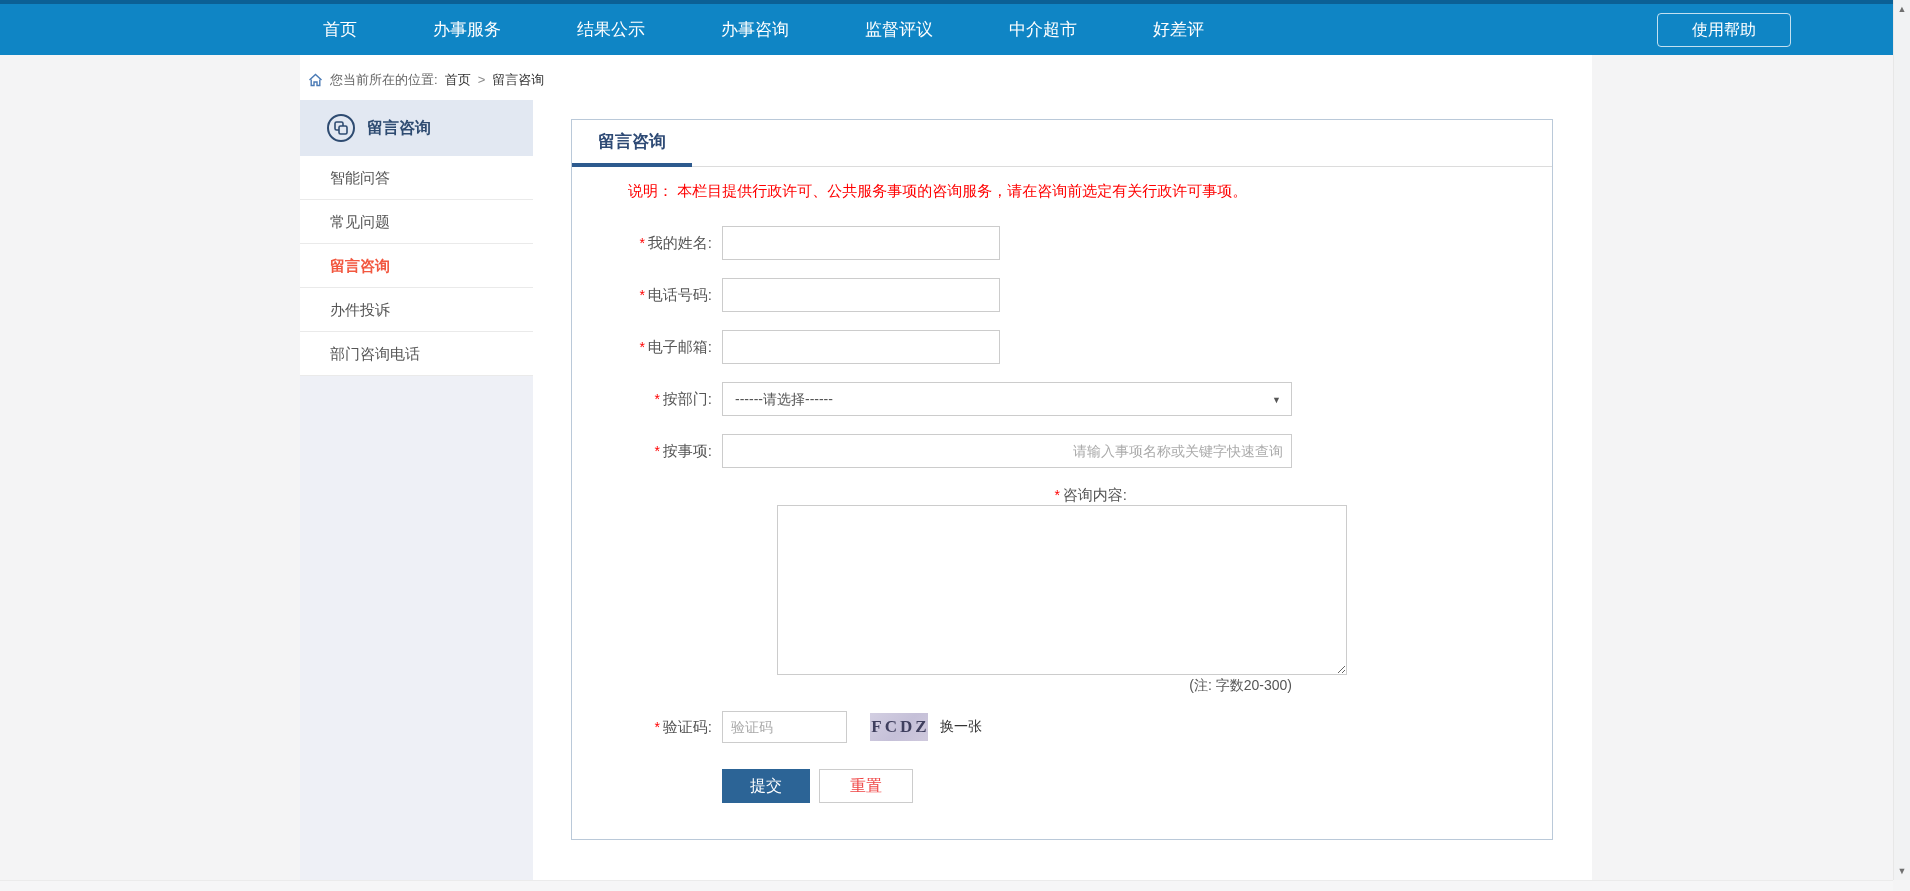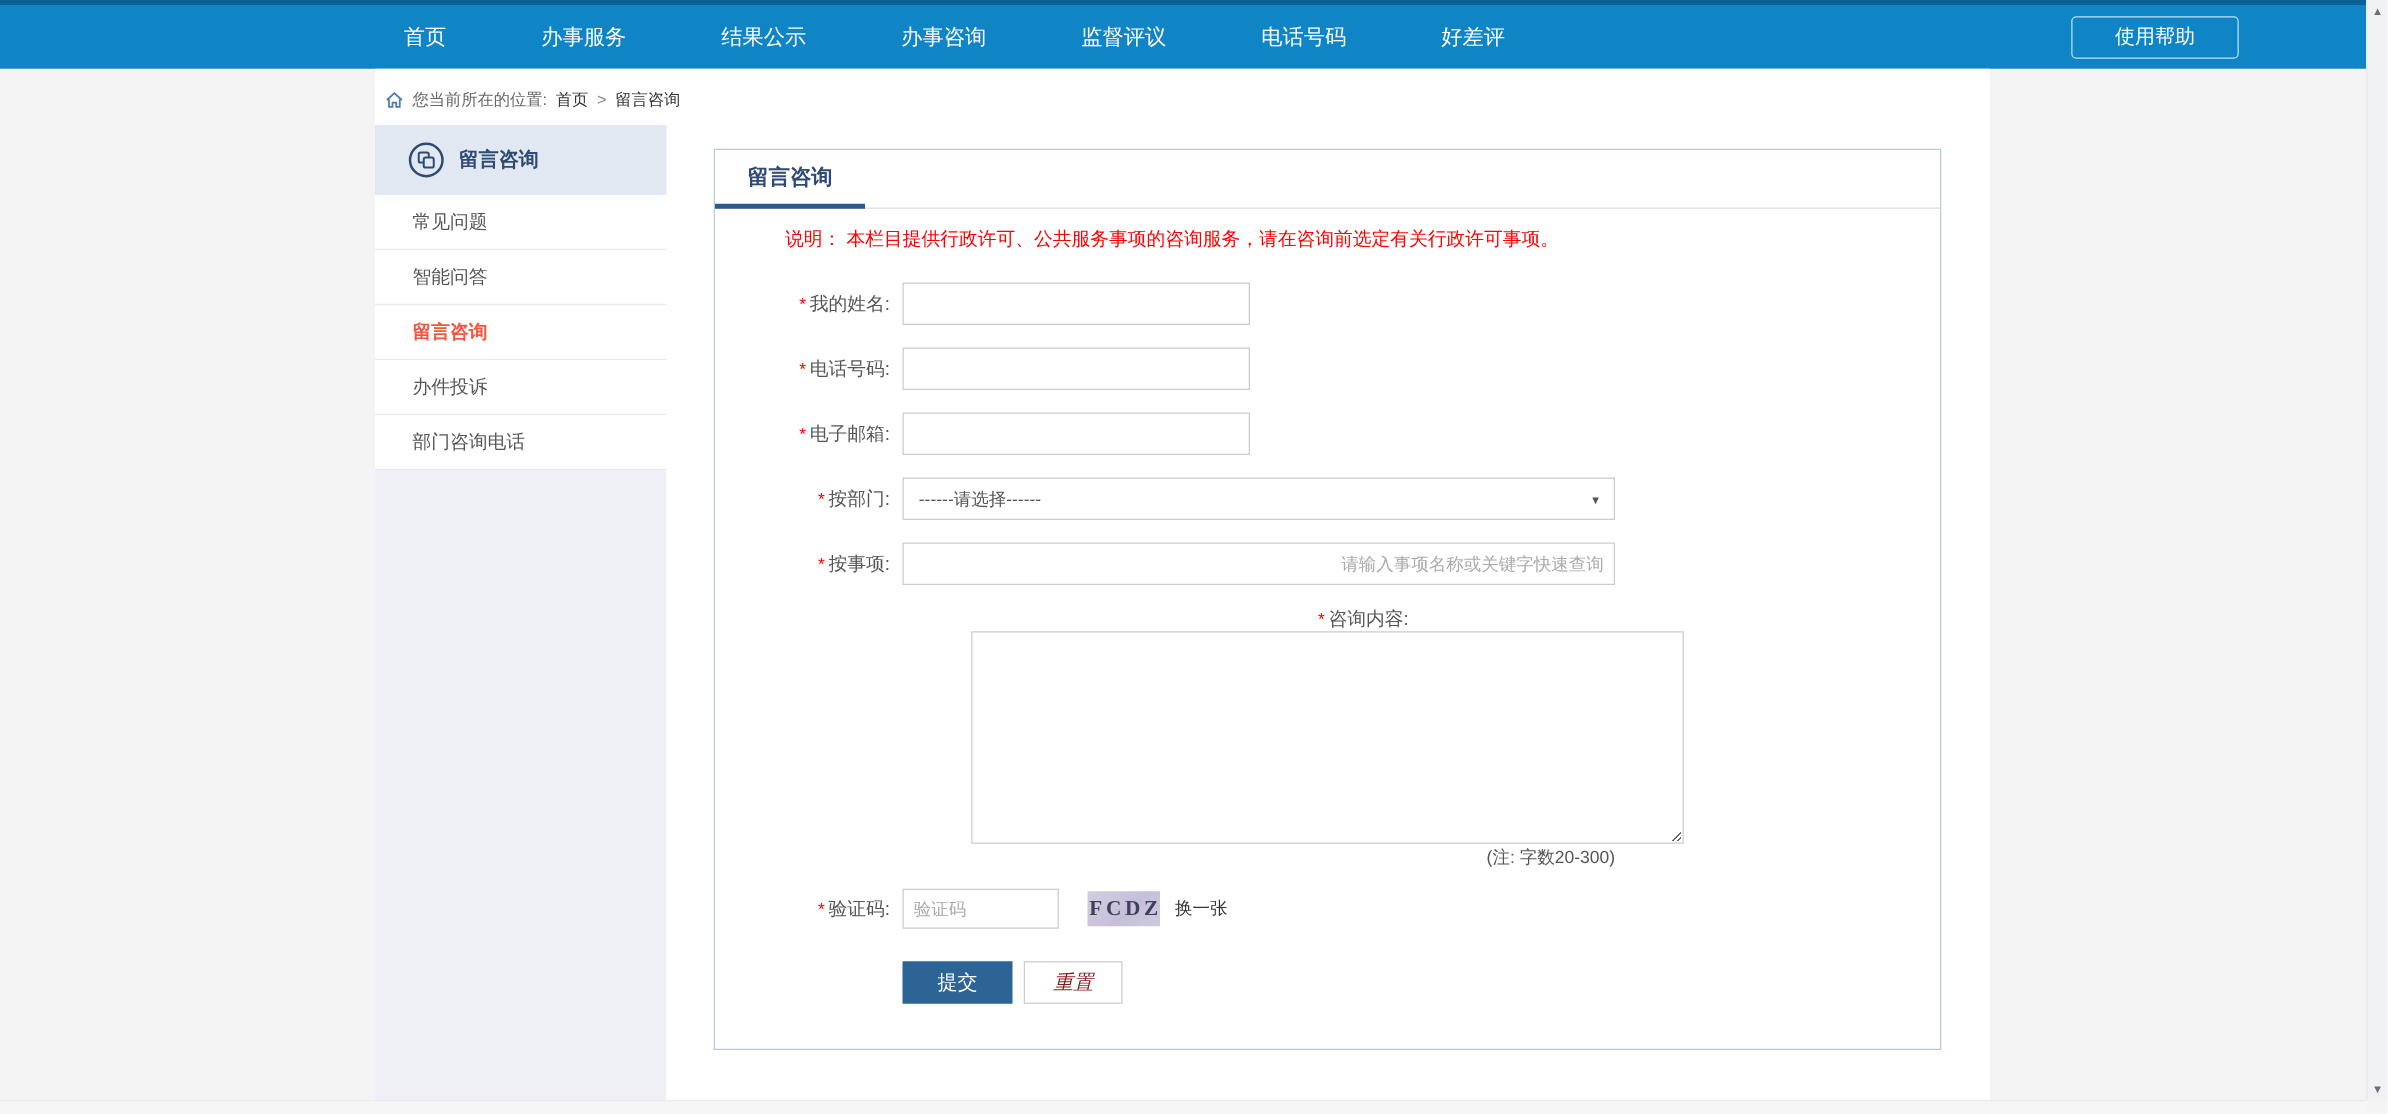--- a/index.html
+++ b/index.html
@@ -68,36 +68,36 @@
   .note-row { width:720px; text-align:right; font-size:14px; color:#555; margin:-8px 0 16px 0; }
   .captcha-input { width:125px; height:32px; }
   .captcha-img { width:58px; height:28px; margin-left:23px; display:flex; align-items:center; justify-content:center;
     background:linear-gradient(135deg,#d3cfe2 0%,#c5c0d8 55%,#cfc9dd 100%);
     font-family:"Liberation Serif","DejaVu Serif",serif; font-size:17px; font-weight:bold;
     letter-spacing:3px; color:#3f3f5e; cursor:pointer; padding-left:3px; }
   .refresh-link { margin-left:12px; font-size:14px; color:#333; cursor:pointer; }
   .btn-row { margin-left:150px; display:flex; gap:9px; margin-top:26px; }
   .btn-submit { width:88px; height:34px; background:#2c6496; color:#ffffff; border:none; font-size:16px;
     cursor:pointer; font-family:Liberation Serif, serif; }
-  .btn-reset { width:79px; height:34px; background:#ffffff; color:#7f1d1d; border:1px solid #cccccc; font-size:16px;
-    cursor:pointer; font-family:inherit;font-style:italic; }
+  .btn-reset { width:94px; height:34px; background:#ffffff; color:#ef4444; border:1px solid #cccccc; font-size:16px;
+    cursor:pointer; font-family:inherit; }
 </style>
 </head>
 <body>
 
 <div class="top-strip"></div>
 
 <div class="navbar">
   <div class="nav-items">
     <div class="nav-item">首页</div>
     <div class="nav-item">办事服务</div>
     <div class="nav-item">结果公示</div>
     <div class="nav-item">办事咨询</div>
     <div class="nav-item">监督评议</div>
-    <div class="nav-item">电话号码</div>
+    <div class="nav-item">中介超市</div>
     <div class="nav-item">好差评</div>
   </div>
   <button class="help-btn">使用帮助</button>
 </div>
 
 <div class="wrapper">
 
   <div class="breadcrumb">
     <svg width="15" height="14" viewBox="0 0 15 14">
       <path d="M1.5 7 L7.5 1.5 L13.5 7" fill="none" stroke="#4a7ab5" stroke-width="1.4"></path>
@@ -114,22 +114,22 @@
     <div class="sidebar">
       <div class="side-header">
         <svg width="30" height="30" viewBox="0 0 30 30">
           <circle cx="15" cy="15" r="13" fill="none" stroke="#2e4b71" stroke-width="2"></circle>
           <rect x="9" y="9" width="8" height="8" rx="1.5" fill="none" stroke="#2e4b71" stroke-width="1.6"></rect>
           <rect x="13" y="13" width="8" height="8" rx="1.5" fill="#e2e8f2" stroke="#2e4b71" stroke-width="1.6"></rect>
         </svg>
         <span>留言咨询</span>
       </div>
       <div class="side-menu">
+        <div class="side-item">智能问答</div>
         <div class="side-item">常见问题</div>
-        <div class="side-item">智能问答</div>
         <div class="side-item active">留言咨询</div>
         <div class="side-item">办件投诉</div>
         <div class="side-item">部门咨询电话</div>
       </div>
     </div>
 
     <div class="main-col">
       <div class="panel">
 
         <div class="tab-bar">

